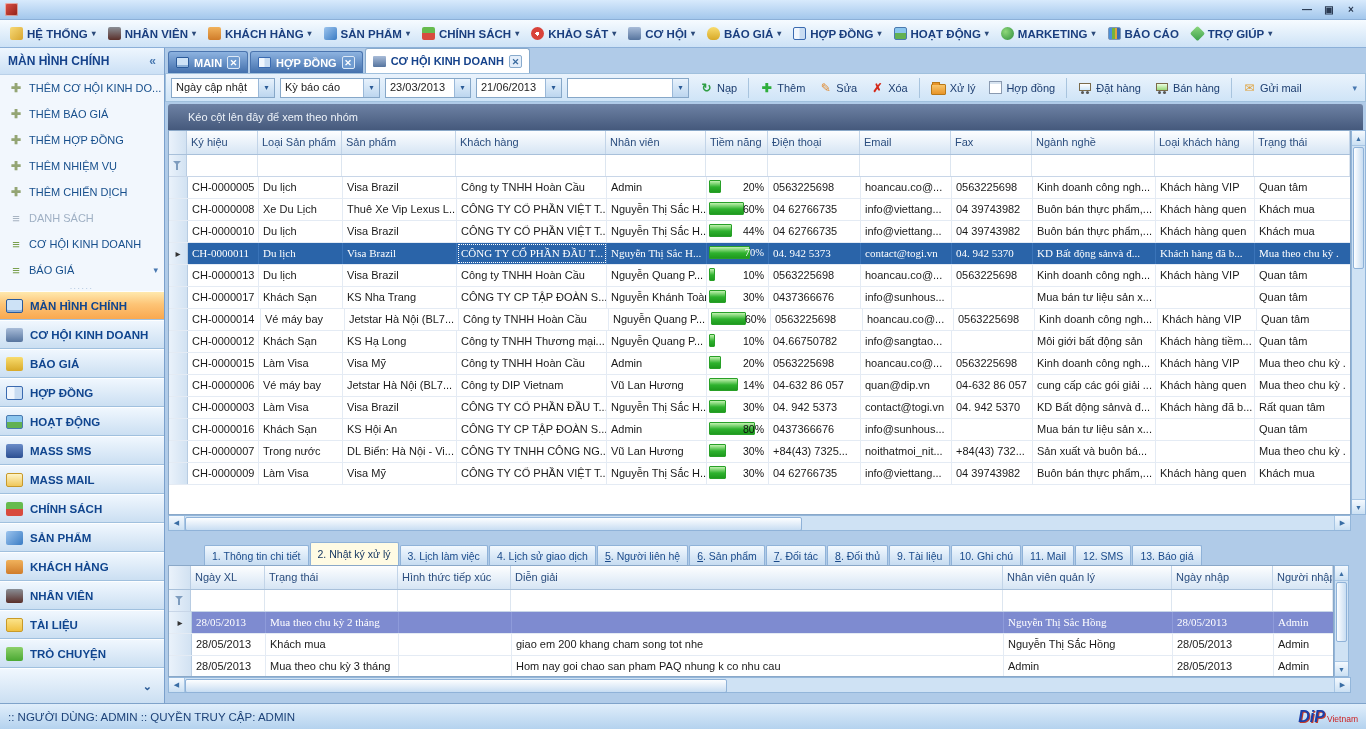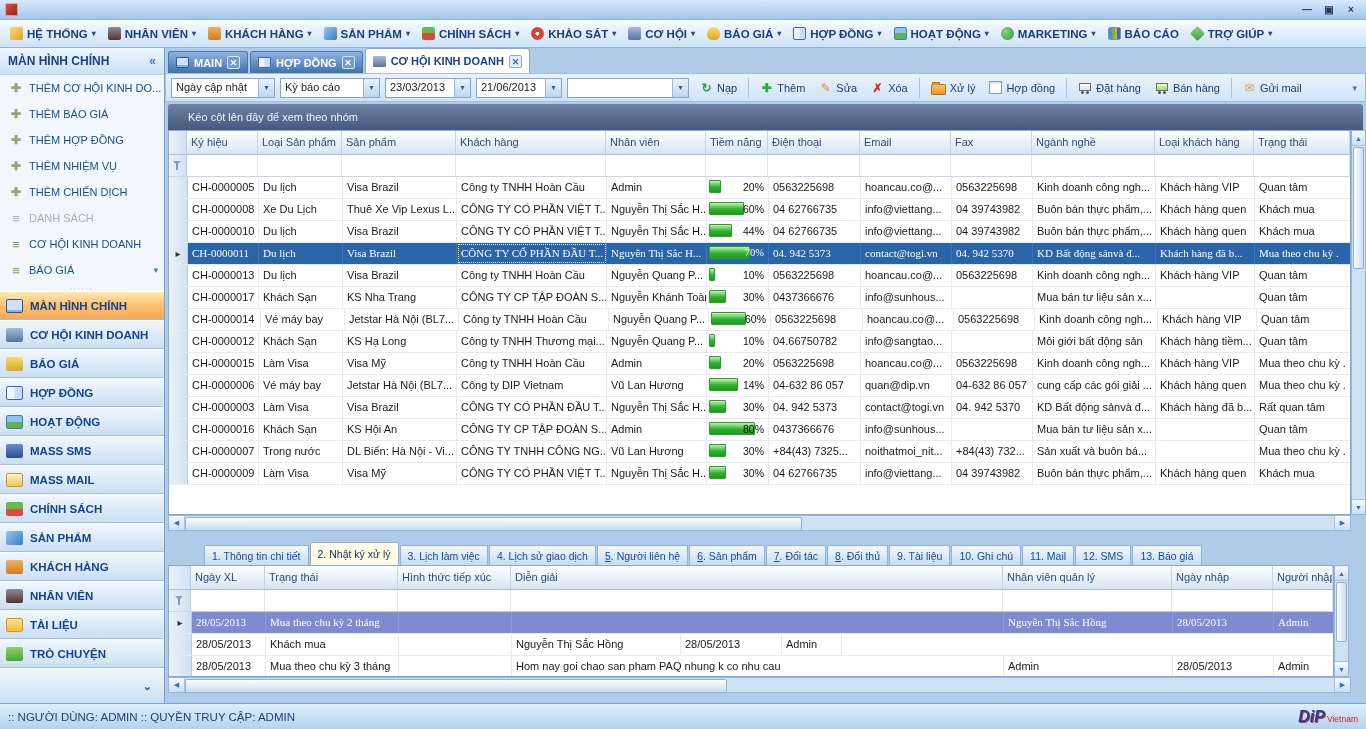--- a/index.html
+++ b/index.html
@@ -798,20 +798,21 @@
           <div class="cell" style="width:492px"></div>
           <div class="cell" style="width:169px">Nguyễn Thị Sắc Hồng</div>
           <div class="cell" style="width:101px">28/05/2013</div>
           <div class="cell" style="width:60px">Admin</div>
         </div>
         <div class="gr dr">
     <div class="ind"></div>
           <div class="cell" style="width:74px">28/05/2013</div>
           <div class="cell" style="width:133px">Khách mua</div>
           <div class="cell" style="width:113px"></div>
+          <div class="cell" style="width:492px">giao em 200 khang cham song tot nhe</div>
           <div class="cell" style="width:169px">Nguyễn Thị Sắc Hồng</div>
           <div class="cell" style="width:101px">28/05/2013</div>
           <div class="cell" style="width:60px">Admin</div>
         </div>
         <div class="gr dr">
     <div class="ind"></div>
           <div class="cell" style="width:74px">28/05/2013</div>
           <div class="cell" style="width:133px">Mua theo chu kỳ 3 tháng</div>
           <div class="cell" style="width:113px"></div>
           <div class="cell" style="width:492px">Hom nay goi chao san pham PAQ nhung k co nhu cau</div>

